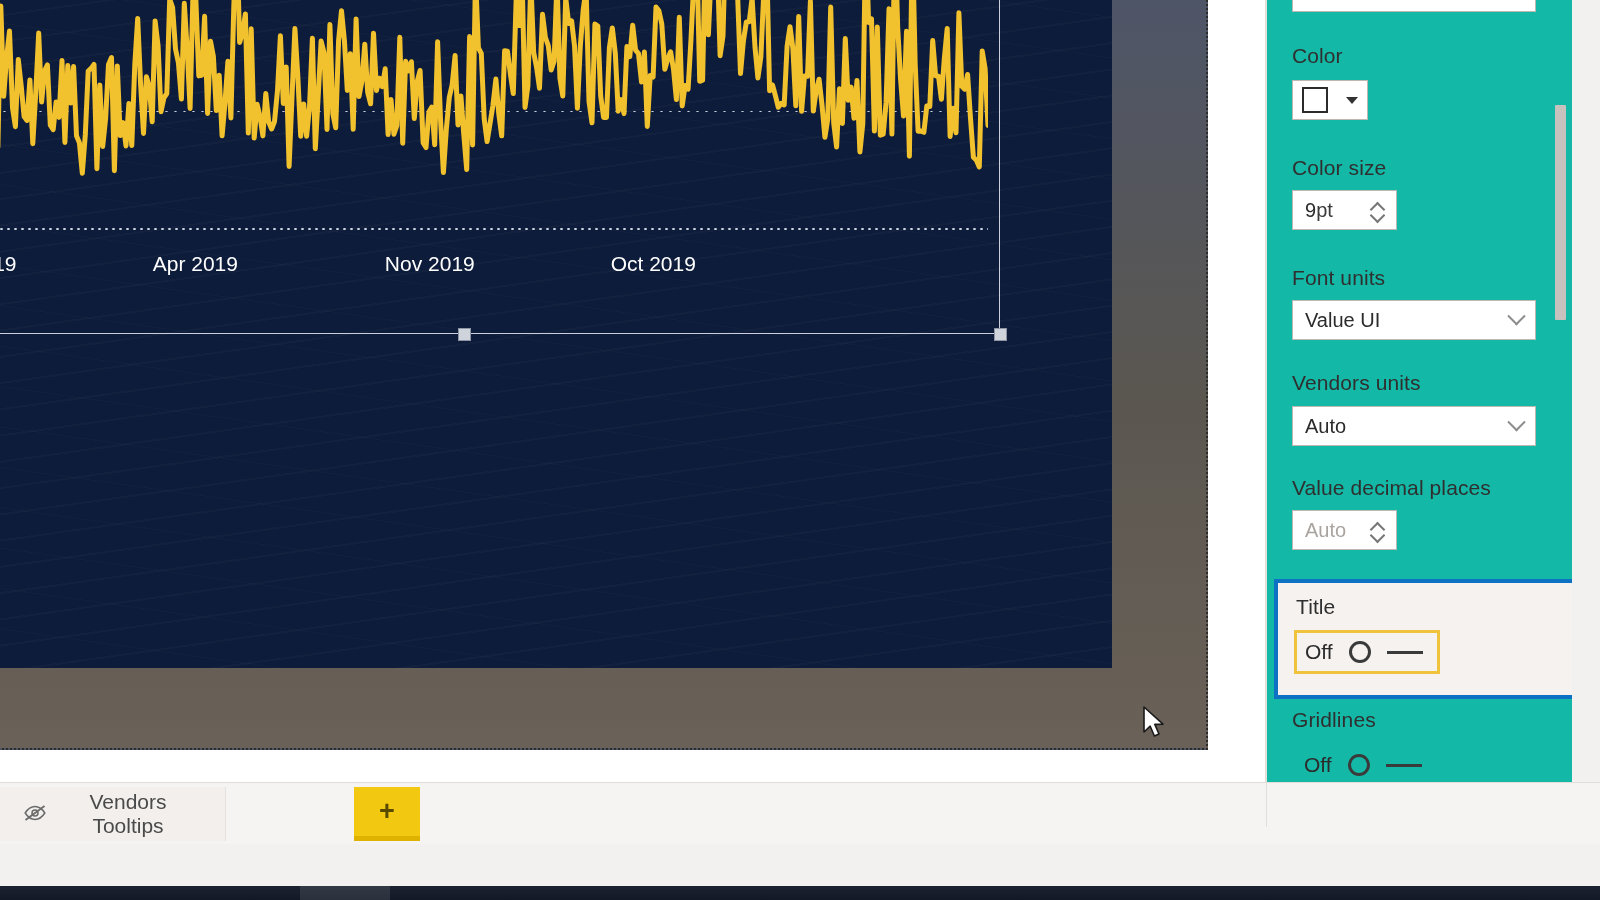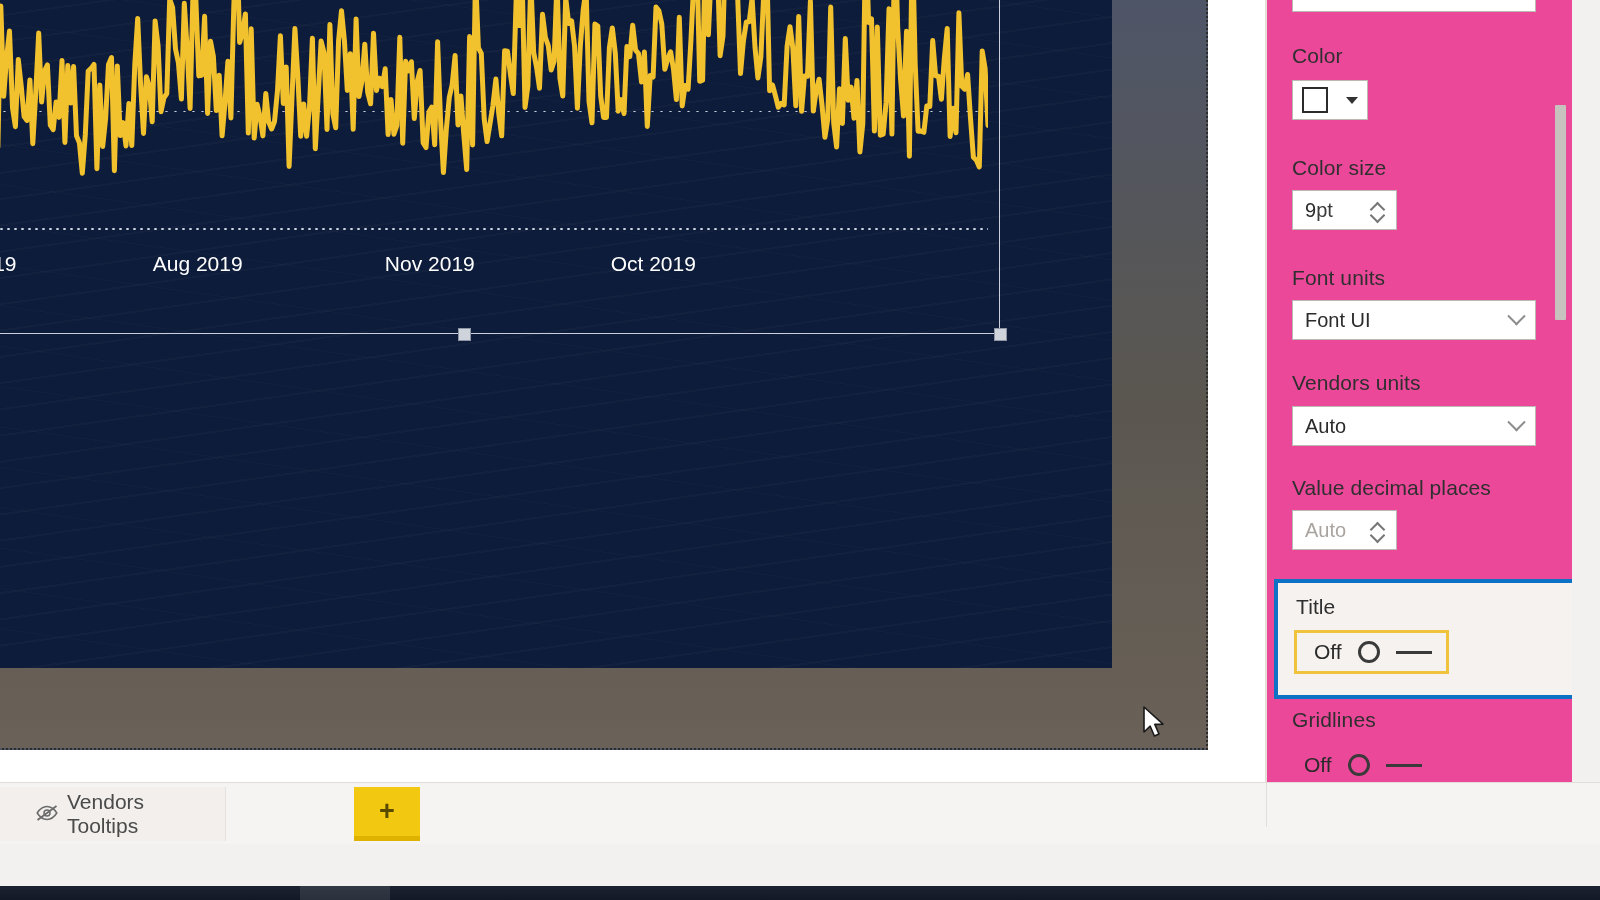--- a/index.html
+++ b/index.html
@@ -76,23 +76,24 @@
   svg.spark { position: absolute; left: 0; top: 0; width: 100%; height: 100%; display: block; }
 
   
   .tabs-strip {
     position: absolute; left: 0; top: 782px; width: 1600px; height: 62px;
     background: #f6f4f2; border-top: 1px solid #e2ddd8;
   }
   .tab {
     position: absolute; top: 4px; height: 54px;
     display: flex; align-items: center; gap: 9px;
-    padding: 0 36px; font-size: 21px; color: #4a4a4a;
+    padding: 0 24px; font-size: 21px; color: #4a4a4a;
     background: #f2efec; border-right: 1px solid #e6e1dc;
     cursor: pointer;
+    text-align: center;
   }
   .tab.inactive { left: 0; width: 226px; }
   .tab.active {
     left: 226px; width: 128px; background: #ffffff;
     border-bottom: 5px solid #e8b923; color: #333;
     justify-content: center;
   }
   .tab-add {
     position: absolute; left: 354px; top: 4px; width: 66px; height: 54px;
     background: #f2c811; display: flex; align-items: center; justify-content: center;
@@ -100,21 +101,21 @@
   }
   .plus-icon { font-size: 27px; color: #5a4a00; font-weight: bold; line-height: 1; }
   .eyeslash { flex: 0 0 auto; }
   .tabs-right-divider{
     position:absolute; left:1266px; top:0; width:1px; height:44px; background:#e2ddd8;
   }
 
   
   .panel {
     position: absolute; left: 1266px; top: 0; width: 306px; height: 782px;
-    background: #ec4899; overflow: hidden;
+    background: #14b8a6; overflow: hidden;
   }
   .panel-left-rule{
     position:absolute; left:0; top:0; width:1px; height:782px; background:#e6e1db;
   }
   .field { position: absolute; left: 26px; }
   .flabel {
     font-size: 21px; color: #2f2f2f; letter-spacing: .1px; white-space: nowrap;
     font-family: "Liberation Sans", sans-serif;
   }
   .input-box {
@@ -146,21 +147,21 @@
   .select-box { width: 244px; justify-content: space-between; }
   .num-box { width: 105px; }
   .num-box .unit { color: #3a3a3a; }
   .ghost { color: #a9a4a0; }
 
   
   .highlight-blue {
     position: absolute; left: 8px; border: 4px solid #0d72c4; background: #f5f2ef;
   }
   .toggle-wrap {
-    display: inline-flex; align-items: center; gap: 16px; padding: 7px 14px 7px 17px;
+    display: inline-flex; align-items: center; gap: 16px; padding: 7px 14px 7px 8px;
   }
   .toggle-wrap.boxed { border: 3px solid #f0c33c; }
   .toggle-state { font-size: 21px; color: #2b2b2b; }
   .toggle-knob {
     width: 22px; height: 22px; border-radius: 50%; border: 3px solid #3a3a3a; background: transparent;
   }
   .toggle-track { width: 36px; height: 3px; background: #3a3a3a; }
 
   .scrollbar-track {
     position: absolute; right: 3px; top: 0; width: 11px; height: 782px; background: transparent;
@@ -201,21 +202,21 @@
         <div class="plot">
 
           <div class="gridline" style="top:62%"></div>
           <div class="axis-line" style="top:97%"></div>
           <svg class="spark" viewBox="0 0 1060 334" preserveAspectRatio="none">
             <path id="sparkpath" fill="none" stroke="#f2c12e" stroke-width="5" stroke-linejoin="round" stroke-linecap="round" d="M0.0,163.3 L2.9,149.7 L5.8,169.6 L8.7,261.0 L11.6,188.4 L14.6,189.1 L17.5,228.4 L20.4,243.1 L23.3,152.2 L26.2,249.8 L29.1,200.9 L32.0,191.8 L34.9,166.1 L37.9,135.6 L40.8,248.1 L43.7,223.4 L46.6,239.1 L49.5,178.0 L52.4,251.2 L55.3,219.9 L58.2,176.5 L61.2,245.9 L64.1,217.6 L67.0,177.3 L69.9,242.7 L72.8,101.9 L75.7,192.3 L78.6,153.8 L81.5,127.0 L84.5,203.9 L87.4,222.7 L90.3,155.4 L93.2,181.7 L96.1,212.5 L99.0,216.4 L101.9,175.9 L104.8,239.7 L107.7,189.6 L110.7,129.1 L113.6,197.9 L116.5,167.1 L119.4,160.9 L122.3,221.2 L125.2,225.6 L128.1,198.0 L131.0,213.4 L134.0,156.6 L136.9,238.4 L139.8,161.6 L142.7,199.0 L145.6,162.5 L148.5,231.9 L151.4,238.8 L154.3,269.3 L157.3,230.7 L160.2,167.0 L163.1,164.4 L166.0,160.4 L168.9,264.7 L171.8,181.0 L174.7,242.4 L177.6,214.8 L180.5,160.4 L183.5,153.5 L186.4,266.7 L189.3,161.9 L192.2,231.6 L195.1,218.6 L198.0,241.9 L200.9,199.5 L203.8,241.5 L206.8,160.4 L209.7,114.4 L212.6,180.3 L215.5,229.4 L218.4,172.8 L221.3,183.0 L224.2,217.8 L227.1,116.9 L230.1,142.0 L233.0,207.7 L235.9,193.9 L238.8,189.5 L241.7,95.1 L244.6,103.6 L247.5,144.9 L250.4,158.7 L253.4,195.1 L256.3,99.3 L259.2,145.3 L262.1,204.5 L265.0,87.6 L267.9,96.5 L270.8,171.9 L273.7,171.4 L276.6,112.3 L279.6,209.5 L282.5,137.2 L285.4,152.4 L288.3,206.6 L291.2,171.2 L294.1,231.8 L297.0,198.7 L299.9,157.3 L302.9,213.9 L305.8,102.6 L308.7,24.2 L311.6,138.4 L314.5,129.2 L317.4,109.9 L320.3,229.1 L323.2,124.7 L326.2,234.1 L329.1,200.2 L332.0,212.6 L334.9,231.9 L337.8,189.5 L340.7,218.0 L343.6,225.0 L346.5,217.5 L349.5,186.6 L352.4,131.7 L355.3,199.5 L358.2,162.9 L361.1,262.4 L364.0,193.5 L366.9,124.5 L369.8,171.8 L372.7,232.2 L375.7,199.9 L378.6,232.3 L381.5,203.3 L384.4,134.2 L387.3,244.8 L390.2,192.1 L393.1,137.1 L396.0,148.6 L399.0,225.5 L401.9,120.6 L404.8,209.7 L407.7,223.8 L410.6,136.4 L413.5,106.8 L416.4,136.4 L419.3,186.4 L422.3,149.8 L425.2,225.3 L428.1,115.0 L431.0,192.6 L433.9,177.2 L436.8,140.2 L439.7,188.3 L442.6,199.8 L445.5,129.2 L448.5,186.5 L451.4,174.2 L454.3,182.6 L457.2,164.8 L460.1,230.6 L463.0,195.5 L465.9,230.3 L468.8,221.7 L471.8,133.3 L474.7,239.3 L477.6,157.3 L480.5,166.9 L483.4,157.7 L486.3,214.6 L489.2,177.4 L492.1,166.5 L495.1,238.7 L498.0,243.6 L500.9,208.0 L503.8,203.1 L506.7,240.8 L509.6,137.7 L512.5,215.0 L515.4,268.6 L518.4,224.5 L521.3,193.3 L524.2,180.6 L527.1,151.6 L530.0,221.0 L532.9,192.0 L535.8,230.8 L538.7,265.5 L541.6,132.6 L544.6,241.0 L547.5,71.5 L550.4,143.9 L553.3,149.5 L556.2,214.9 L559.1,237.6 L562.0,219.6 L564.9,201.6 L567.9,175.1 L570.8,210.0 L573.7,231.8 L576.6,146.8 L579.5,147.2 L582.4,170.2 L585.3,189.6 L588.2,93.6 L591.2,121.6 L594.1,73.2 L597.0,203.5 L599.9,181.9 L602.8,76.8 L605.7,148.6 L608.6,163.4 L611.5,184.2 L614.5,110.3 L617.4,133.5 L620.3,141.8 L623.2,165.9 L626.1,157.2 L629.0,76.7 L631.9,174.1 L634.8,192.0 L637.7,93.7 L640.7,119.5 L643.6,116.9 L646.5,141.7 L649.4,204.2 L652.3,142.4 L655.2,105.9 L658.1,84.4 L661.0,197.5 L664.0,218.8 L666.9,120.1 L669.8,122.1 L672.7,192.2 L675.6,213.5 L678.5,213.5 L681.4,143.5 L684.3,123.9 L687.3,149.2 L690.2,207.2 L693.1,195.6 L696.0,209.6 L698.9,142.5 L701.8,152.6 L704.7,121.3 L707.6,146.2 L710.5,149.7 L713.5,178.0 L716.4,147.9 L719.3,222.4 L722.2,171.4 L725.1,173.1 L728.0,102.9 L730.9,106.7 L733.8,120.1 L736.8,165.3 L739.7,155.0 L742.6,147.8 L745.5,165.3 L748.4,195.6 L751.3,113.3 L754.2,202.0 L757.1,181.4 L760.1,185.2 L763.0,135.3 L765.9,74.9 L768.8,49.2 L771.7,177.3 L774.6,176.2 L777.5,38.4 L780.4,130.8 L783.4,63.9 L786.3,24.2 L789.2,53.5 L792.1,151.8 L795.0,131.9 L797.9,24.2 L800.8,59.3 L803.7,75.7 L806.6,67.5 L809.6,91.2 L812.5,169.6 L815.4,137.1 L818.3,118.1 L821.2,117.7 L824.1,94.1 L827.0,143.3 L829.9,174.0 L832.9,152.6 L835.8,87.7 L838.7,56.4 L841.6,186.8 L844.5,180.9 L847.4,191.7 L850.3,203.3 L853.2,199.4 L856.2,200.9 L859.1,142.0 L862.0,122.7 L864.9,144.7 L867.8,201.8 L870.7,112.4 L873.6,207.3 L876.5,171.9 L879.5,172.3 L882.4,97.4 L885.3,207.1 L888.2,186.6 L891.1,175.2 L894.0,200.7 L896.9,233.3 L899.8,214.8 L902.7,103.1 L905.7,219.0 L908.6,242.9 L911.5,184.7 L914.4,219.4 L917.3,134.6 L920.2,196.3 L923.1,183.1 L926.0,214.2 L929.0,176.5 L931.9,248.0 L934.8,219.8 L937.7,24.2 L940.6,118.4 L943.5,115.0 L946.4,227.1 L949.3,123.1 L952.3,231.2 L955.2,230.2 L958.1,198.2 L961.0,104.8 L963.9,230.1 L966.8,24.2 L969.7,123.6 L972.6,175.6 L975.5,212.1 L978.5,127.3 L981.4,252.2 L984.3,29.8 L987.2,160.5 L990.1,227.2 L993.0,227.1 L995.9,228.3 L998.8,202.0 L1001.8,202.4 L1004.7,136.6 L1007.6,171.7 L1010.5,172.2 L1013.4,195.2 L1016.3,154.7 L1019.2,124.4 L1022.1,232.5 L1025.1,204.2 L1028.0,228.7 L1030.9,108.8 L1033.8,182.3 L1036.7,185.2 L1039.6,170.5 L1042.5,214.3 L1045.4,253.3 L1048.4,256.2 L1051.3,263.0 L1054.2,147.0 L1057.1,164.4 L1060.0,221.4"></path>
           </svg>
         </div>
         <div class="axis-labels">
           <span class="axis-label" style="left:0.2%">Jan 2019</span>
-          <span class="axis-label" style="left:21.2%">Aug 2019</span>
+          <span class="axis-label" style="left:21.2%">Apr 2019</span>
           <span class="axis-label" style="left:43.1%">Nov 2019</span>
           <span class="axis-label" style="left:64.4%">Oct 2019</span>
         </div>
         <div class="visual-selection"></div>
         <div class="handle bm"></div>
         <div class="handle br"></div>
       </div>
     </div>
 
     <div class="cursor">
@@ -276,21 +277,21 @@
           <span class="sp-dn"></span>
         </span>
       </div>
     </div>
 
     <div class="field" style="top:266px;">
       <div class="flabel">Font units</div>
     </div>
     <div class="field" style="top:300px;">
       <div class="input-box select-box">
-        <span>Font UI</span>
+        <span>Value UI</span>
         <span class="chev"></span>
       </div>
     </div>
 
     <div class="field" style="top:371px;">
       <div class="flabel">Vendors units</div>
     </div>
     <div class="field" style="top:406px;">
       <div class="input-box select-box">
         <span>Auto</span>

